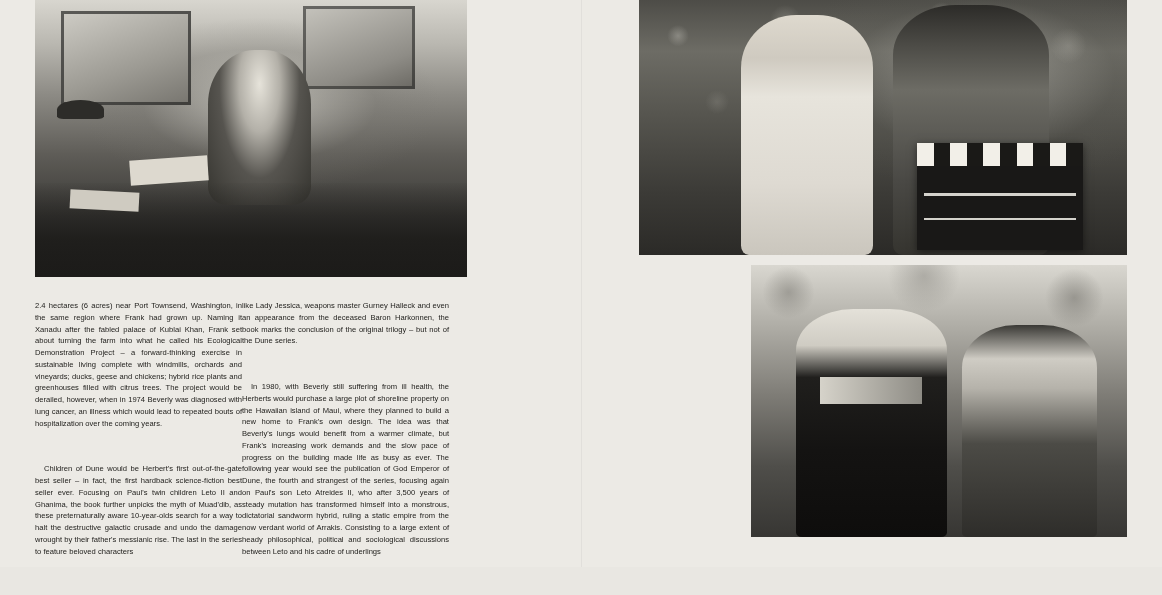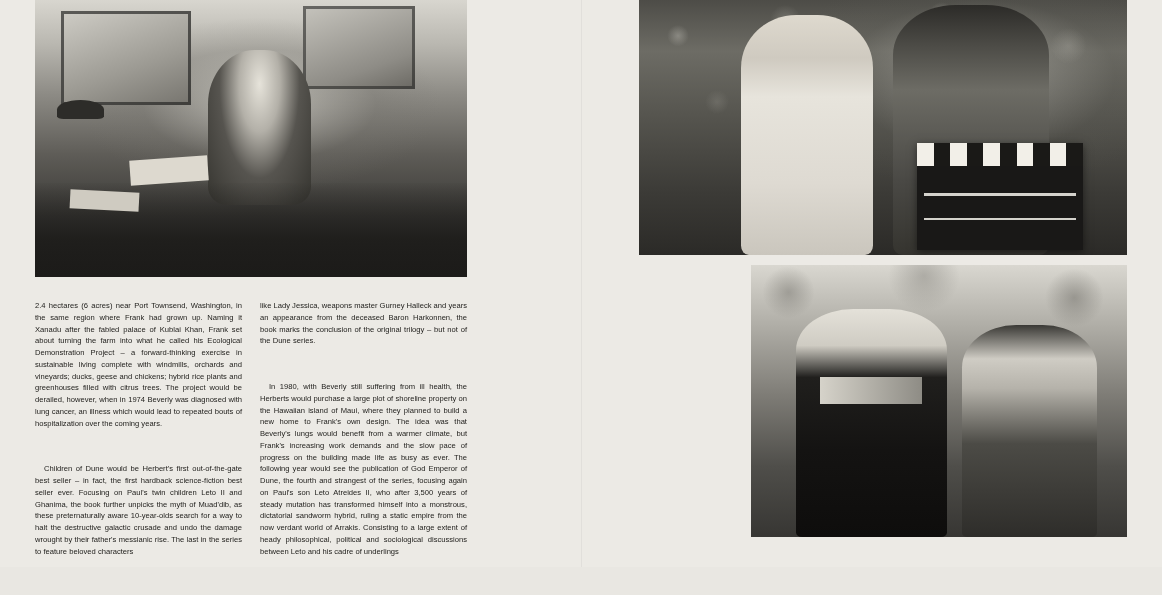--- a/index.html
+++ b/index.html
@@ -154,21 +154,20 @@
     border-radius: 40% 40% 4% 4% / 20% 20% 2% 2%;
   }
 
   
   .body-cols {
     position: absolute;
     left: 35px;
     top: 300px;
     width: 432px;
     display: flex;
-    gap: 18px;
   }
   .col {
     width: 207px;
     font-size: 7.6px;
     line-height: 1.55;
     color: #23221f;
     text-align: justify;
     font-family: "Liberation Sans", sans-serif;
   }
   .col p { margin: 0; }
@@ -202,21 +201,21 @@
         <div class="paper2"></div>
       </div>
     </div>
 
     <div class="body-cols">
       <div class="col">
         <p>2.4 hectares (6 acres) near Port Townsend, Washington, in the same region where Frank had grown up. Naming it Xanadu after the fabled palace of Kublai Khan, Frank set about turning the farm into what he called his Ecological Demonstration Project – a forward-thinking exercise in sustainable living complete with windmills, orchards and vineyards; ducks, geese and chickens; hybrid rice plants and greenhouses filled with citrus trees. The project would be derailed, however, when in 1974 Beverly was diagnosed with lung cancer, an illness which would lead to repeated bouts of hospitalization over the coming years.</p>
         <p class="indent">Children of Dune would be Herbert's first out-of-the-gate best seller – in fact, the first hardback science-fiction best seller ever. Focusing on Paul's twin children Leto II and Ghanima, the book further unpicks the myth of Muad'dib, as these preternaturally aware 10-year-olds search for a way to halt the destructive galactic crusade and undo the damage wrought by their father's messianic rise. The last in the series to feature beloved characters</p>
       </div>
       <div class="col">
-        <p>like Lady Jessica, weapons master Gurney Halleck and years an appearance from the deceased Baron Harkonnen, the book marks the conclusion of the original trilogy – but not of the Dune series.</p>
+        <p>like Lady Jessica, weapons master Gurney Halleck and even an appearance from the deceased Baron Harkonnen, the book marks the conclusion of the original trilogy – but not of the Dune series.</p>
         <p class="indent">In 1980, with Beverly still suffering from ill health, the Herberts would purchase a large plot of shoreline property on the Hawaiian island of Maui, where they planned to build a new home to Frank's own design. The idea was that Beverly's lungs would benefit from a warmer climate, but Frank's increasing work demands and the slow pace of progress on the building made life as busy as ever. The following year would see the publication of God Emperor of Dune, the fourth and strangest of the series, focusing again on Paul's son Leto Atreides II, who after 3,500 years of steady mutation has transformed himself into a monstrous, dictatorial sandworm hybrid, ruling a static empire from the now verdant world of Arrakis. Consisting to a large extent of heady philosophical, political and sociological discussions between Leto and his cadre of underlings</p>
       </div>
     </div>
 
   </div>
 
   <div class="spread-right">
 
     <div class="photo" id="photo-clapper">
       <div class="ph-inner">

